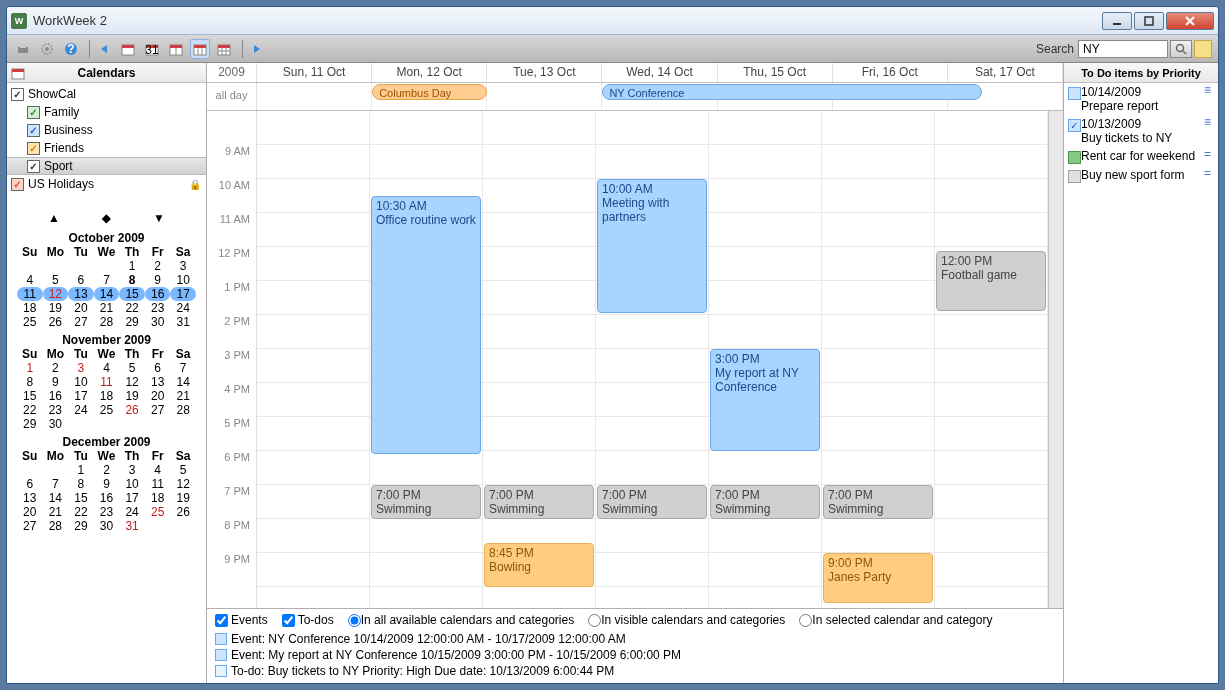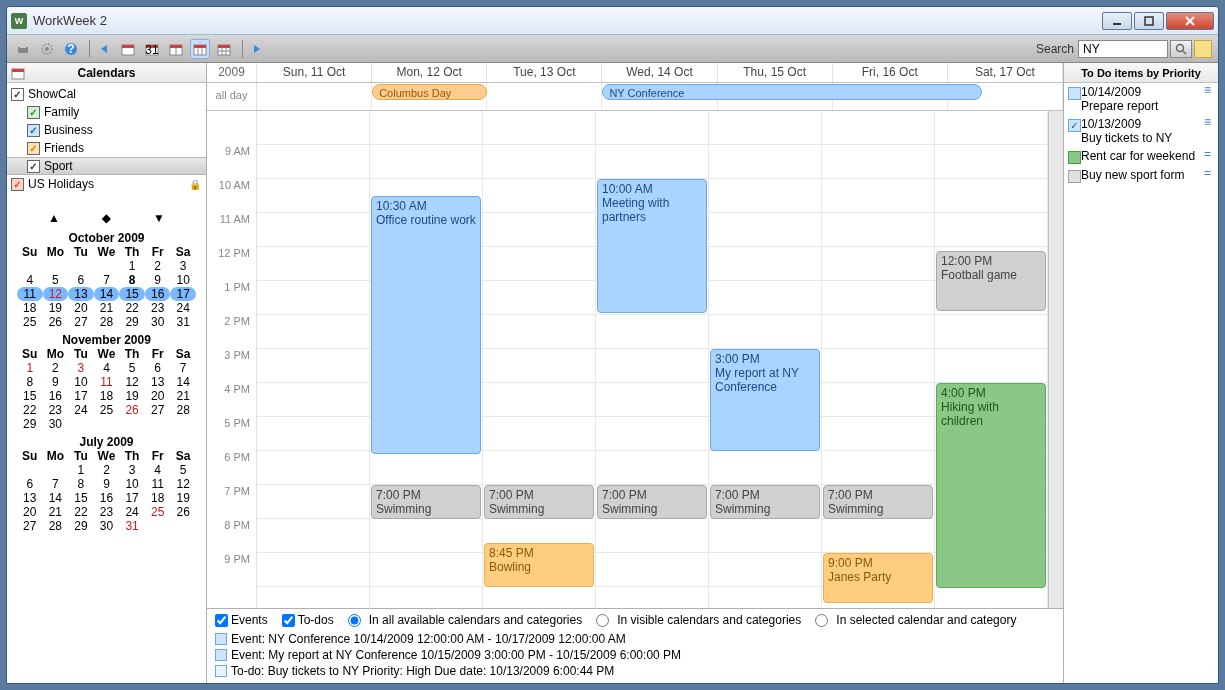--- a/index.html
+++ b/index.html
@@ -61,21 +61,21 @@
 .event { position: absolute; border-radius: 4px; padding: 2px 4px; font-size: 11px; overflow: hidden; border: 1px solid rgba(0,0,0,0.15); }
 .event .etime { display: block; }
 .event .etitle { display: block; }
 .ev-blue { background: #a8d4ff; color: #1a4a8a; border-color: #6aa8e8; }
 .ev-orange { background: #ffcd80; color: #8a5a00; border-color: #e8b050; }
 .ev-gray { background: #d0d0d0; color: #444; border-color: #a8a8a8; }
 .ev-green { background: #8ac888; color: #1a5a1a; border-color: #5aa858; }
 .status-bar { border-top: 1px solid #b0b0b0; background: #fff; padding: 4px 8px; }
 .chkbx { display: flex; align-items: center; gap: 3px; }
 .chkbx input { width: 13px; height: 13px; }
-.radio { display: flex; align-items: center; gap: 8px; }
+.radio { display: flex; align-items: center; gap: 0; }
 .result-row { display: flex; align-items: center; gap: 4px; padding: 1px 0; }
 .sq { width: 12px; height: 12px; border: 1px solid #6aa8e8; background: #cce4ff; }
 .sq.light { background: #e8f4ff; }
 .right-panel { width: 155px; border-left: 1px solid #b0b0b0; background: #fff; }
 .todo-item { display: flex; align-items: flex-start; padding: 2px 4px; }
 .todo-sq { width: 13px; height: 13px; border: 1px solid #888; margin-top: 2px; flex-shrink: 0; }
 .todo-txt { flex: 1; line-height: 14px; }
 .prio { width: 10px; color: #4a7ad0; font-size: 12px; line-height: 10px; flex-shrink: 0; }
 .scrollbar { width: 15px; background: #e8e8e8; border-left: 1px solid #c0c0c0; }
 svg { display: block; }
@@ -318,21 +318,21 @@
               <div class="d">24</div>
               <div class="d">25</div>
               <div class="d red">26</div>
               <div class="d">27</div>
               <div class="d">28</div>
               <div class="d">29</div>
               <div class="d">30</div>
             </div>
           </div>
           <div class="mini-cal">
-            <div class="mc-title">July 2009</div>
+            <div class="mc-title">December 2009</div>
             <div class="mc-grid">
               <div class="dow">Su</div>
               <div class="dow">Mo</div>
               <div class="dow">Tu</div>
               <div class="dow">We</div>
               <div class="dow">Th</div>
               <div class="dow">Fr</div>
               <div class="dow">Sa</div>
               <div class="d"></div>
               <div class="d"></div>
@@ -563,24 +563,20 @@
               <div class="grid-hour"></div>
               <div class="grid-hour"></div>
               <div class="grid-hour"></div>
               <div class="grid-hour"></div>
               <div class="grid-hour"></div>
               <div class="grid-hour"></div>
               <div class="event ev-gray" style="top: 140px; height: 60px; left: 1px; right: 1px;">
                 <span class="etime">12:00 PM</span>
                 <span class="etitle">Football game</span>
               </div>
-              <div class="event ev-green" style="top: 272px; height: 205px; left: 1px; right: 1px;">
-                <span class="etime">4:00 PM</span>
-                <span class="etitle">Hiking with children</span>
-              </div>
             </div>
           </div>
         <div class="scrollbar"></div>
       </div>
       <div class="status-bar">
         <div class="filters-row">
           <label class="chkbx">
               <input type="checkbox" checked="" style="">
               <span>Events</span>
             </label>

